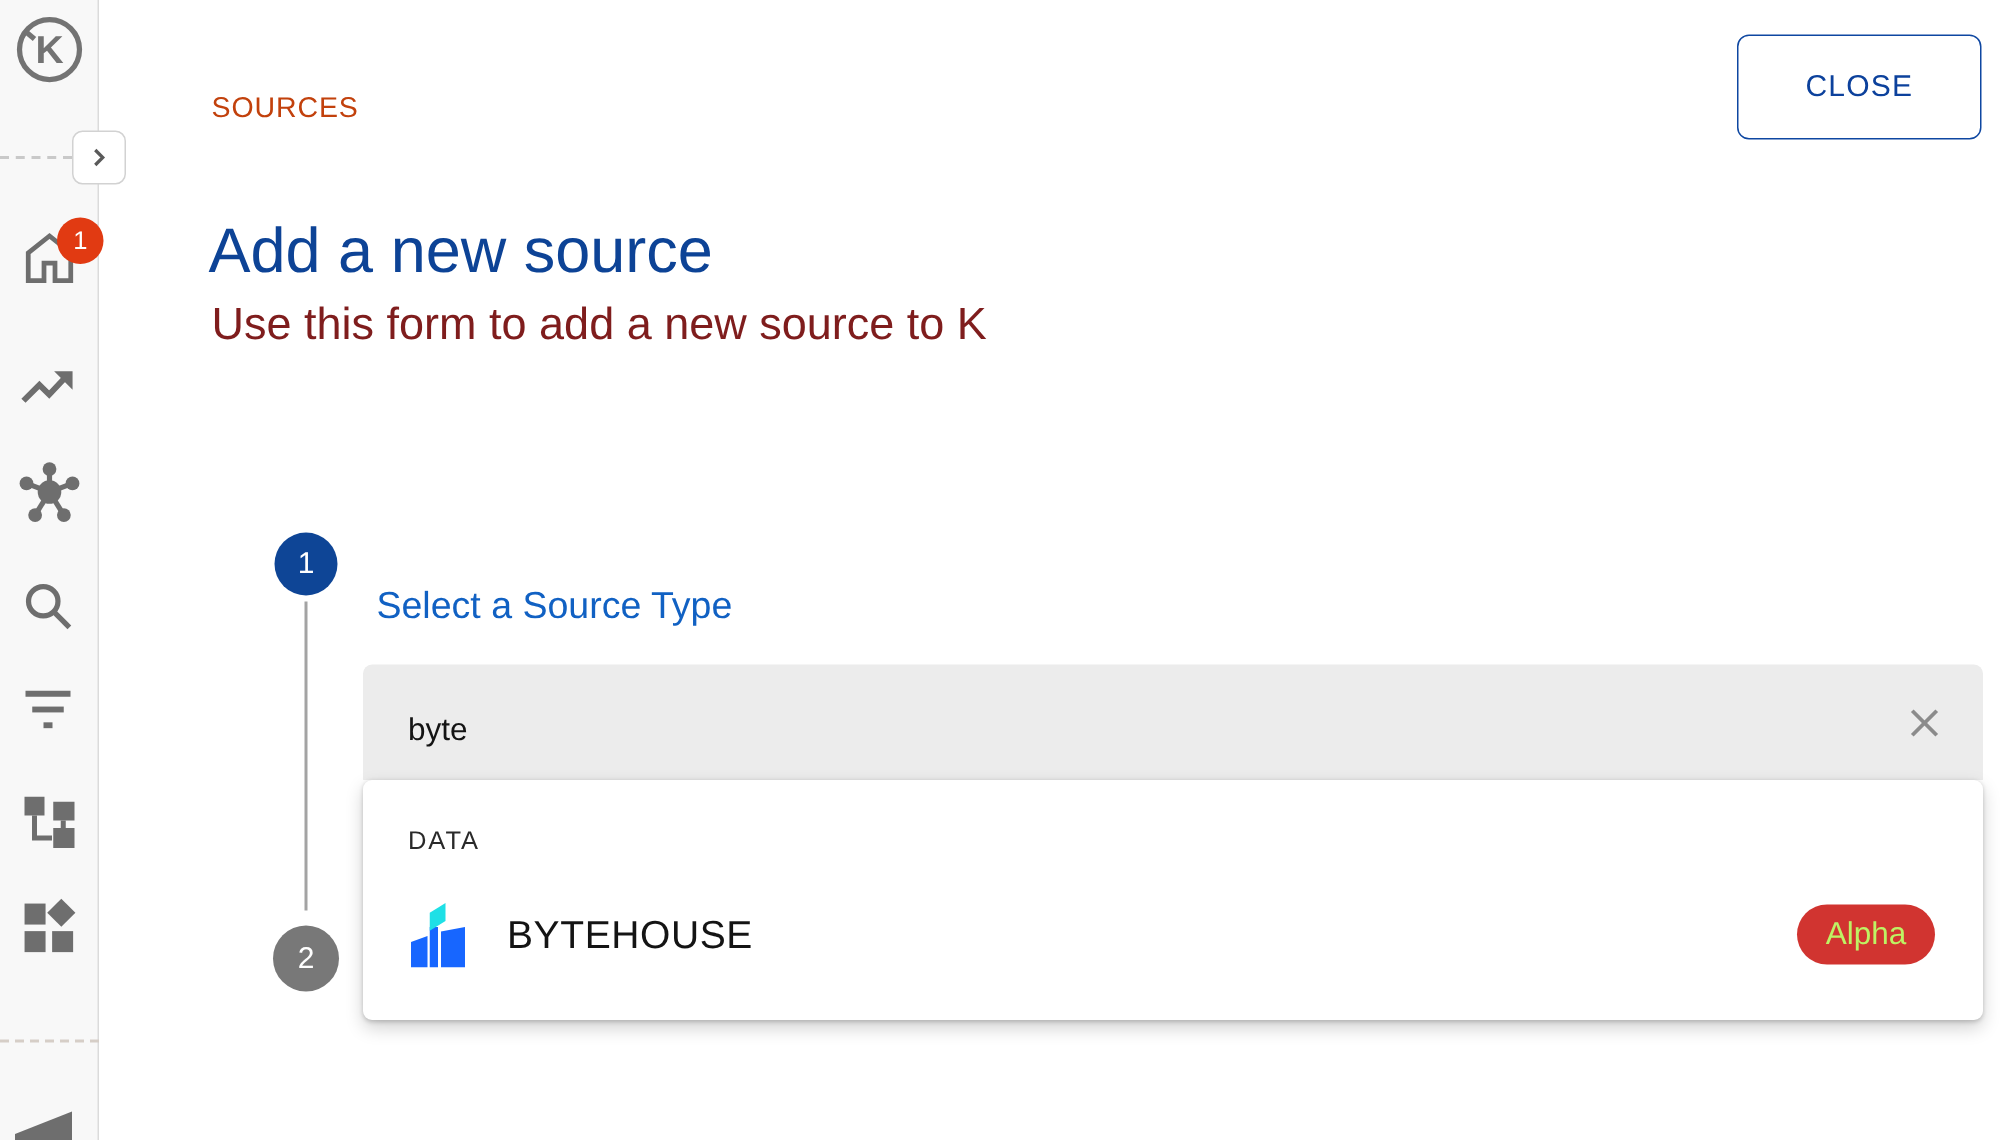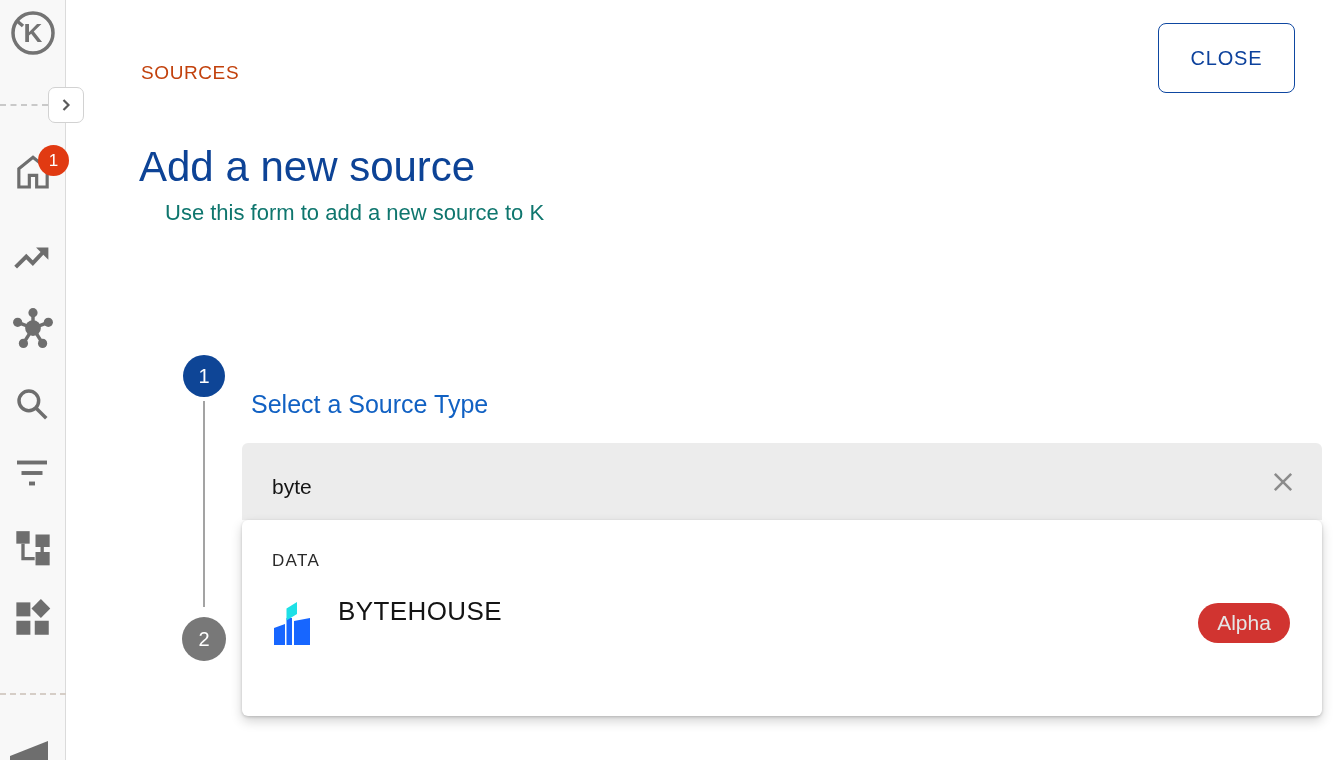--- a/index.html
+++ b/index.html
@@ -34,31 +34,31 @@
     background:#e13a12; border-radius:50%; color:#fff; font-size:17px;
     display:flex; align-items:center; justify-content:center; z-index:7;
   }
 
   
   .eyebrow {
     position:absolute; left:141px; top:62px; font-size:19px; font-weight:500;
     letter-spacing:.6px; color:#c2410c;
   }
   .close-btn {
-    position:absolute; left:1158px; top:23px; width:137px; height:70px;
+    position:absolute; left:1158px; top:23px; width:163px; height:70px;
     background:#fff; border:1px solid #0e47a1; border-radius:8px;
     color:#0c419c; font-size:20px; letter-spacing:.8px; font-weight:400;
     font-family:"Liberation Sans", sans-serif; cursor:pointer;
   }
   .page-title {
     position:absolute; left:139px; top:132px; font-size:42px; font-weight:400;
     color:#0d4396; line-height:1.1;margin-top:12px;
   }
   .page-subtitle {
-    position:absolute; left:141px; top:200px; font-size:22px; color:#0f766e;margin-left:24px;
+    position:absolute; left:141px; top:200px; font-size:30px; color:#7f1d1d;
   }
 
   
   .step-circle {
     position:absolute; border-radius:50%; color:#fff; font-size:20px;
     display:flex; align-items:center; justify-content:center;
   }
   .step-1 { left:183px; top:355px; width:42px; height:42px; background:#0e4596; }
   .step-2 { left:182px; top:617px; width:44px; height:44px; background:#787878; }
   .step-connector {
@@ -79,40 +79,40 @@
     font-family:"Liberation Sans", sans-serif; font-size:21px; color:#141414;
   }
   .clear-btn {
     position:absolute; right:24px; top:24px; width:30px; height:30px;
     background:transparent; border:none; cursor:pointer; padding:0;
     display:flex; align-items:center; justify-content:center;
   }
 
   
   .results-panel {
-    position:absolute; left:242px; top:520px; width:1080px; height:196px;
+    position:absolute; left:242px; top:520px; width:1080px; height:160px;
     background:#ffffff; border-radius:6px;
     box-shadow:0 1px 3px rgba(0,0,0,0.18), 0 5px 12px rgba(0,0,0,0.18);
     z-index:4;
   }
   .group-label {
     position:absolute; left:30px; top:31px; font-size:17px; color:#2a2a2a;
     letter-spacing:1.3px;
   }
   .result-item {
     position:absolute; left:0; top:74px; width:1080px; height:58px; cursor:pointer;
   }
   .result-logo { position:absolute; left:31px; top:7px; }
   .result-name {
-    position:absolute; left:96px; top:2px; font-size:26px; color:#141414;
+    position:absolute; left:96px; top:14px; font-size:26px; color:#141414;
     letter-spacing:.4px;
   }
   .stage-badge {
     position:absolute; left:956px; top:9px; width:92px; height:40px;
-    background:#d13430; border-radius:20px; color:#e5e5e5; font-size:21px;
+    background:#d13430; border-radius:20px; color:#bef264; font-size:21px;
     display:flex; align-items:center; justify-content:center;
   }
 </style>
 </head>
 <body>
 
 <aside class="sidebar">
 
   <div class="logo">
     <svg width="50" height="50" viewBox="0 0 50 50">

